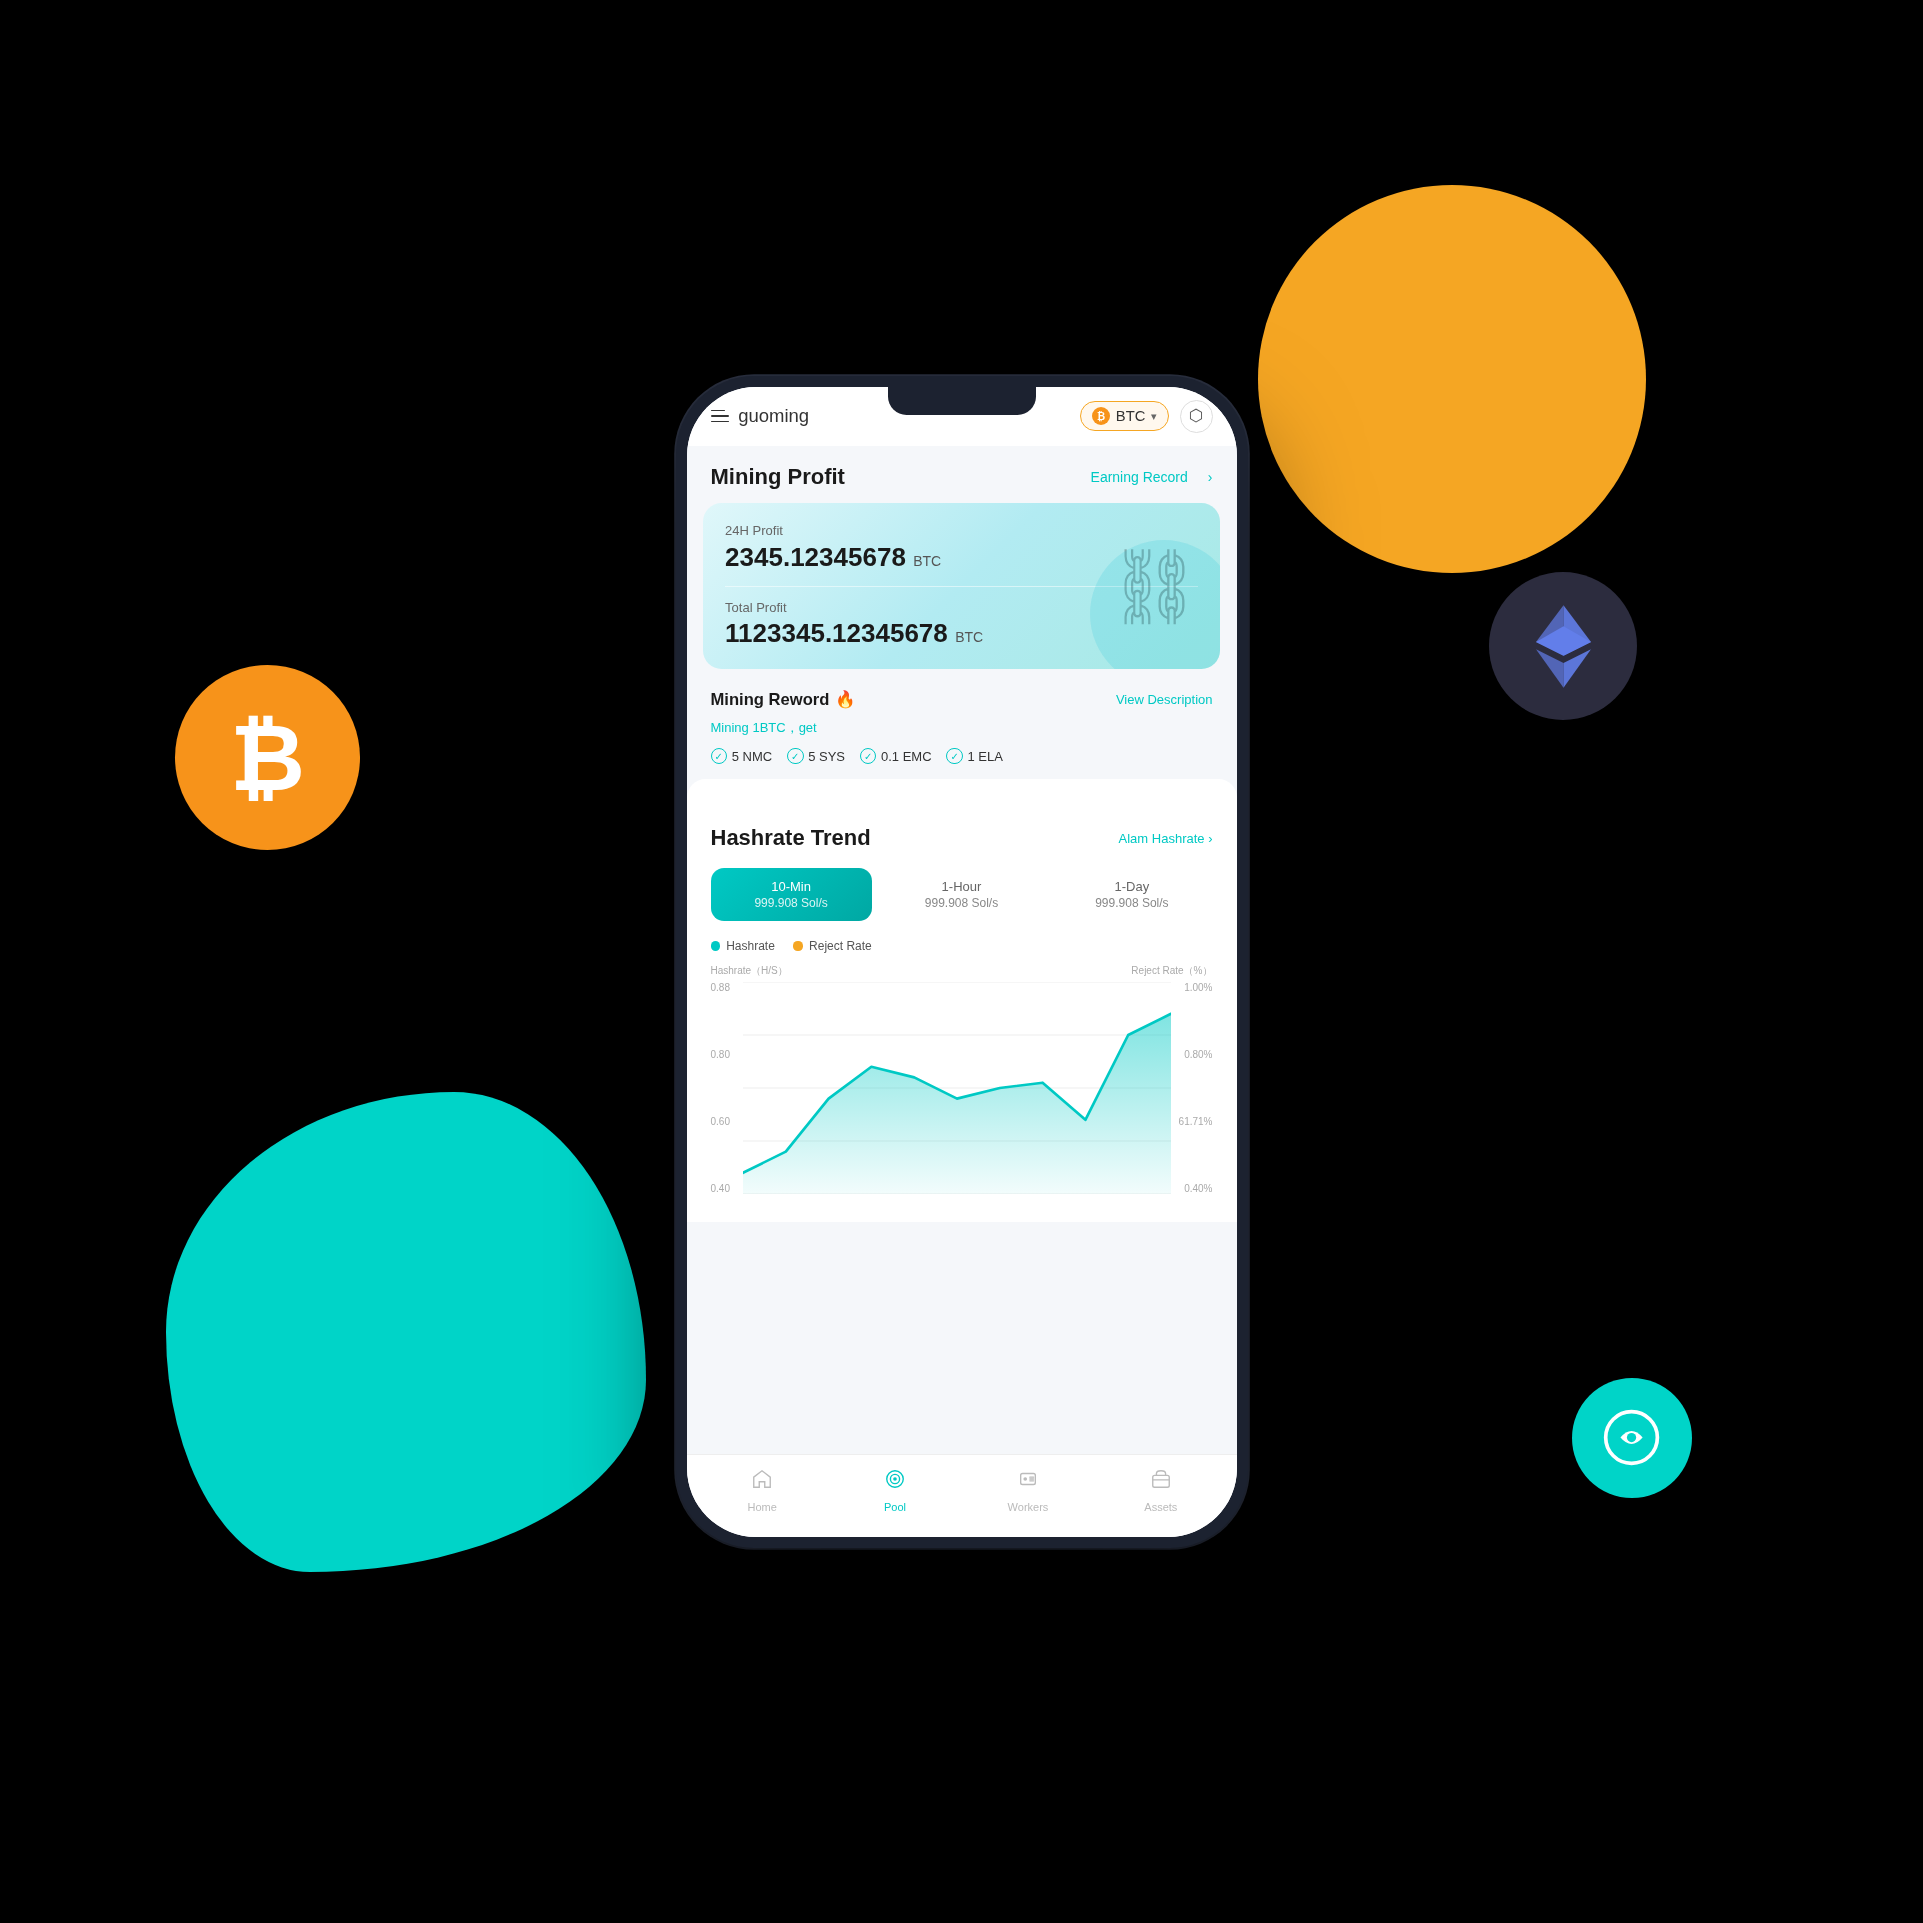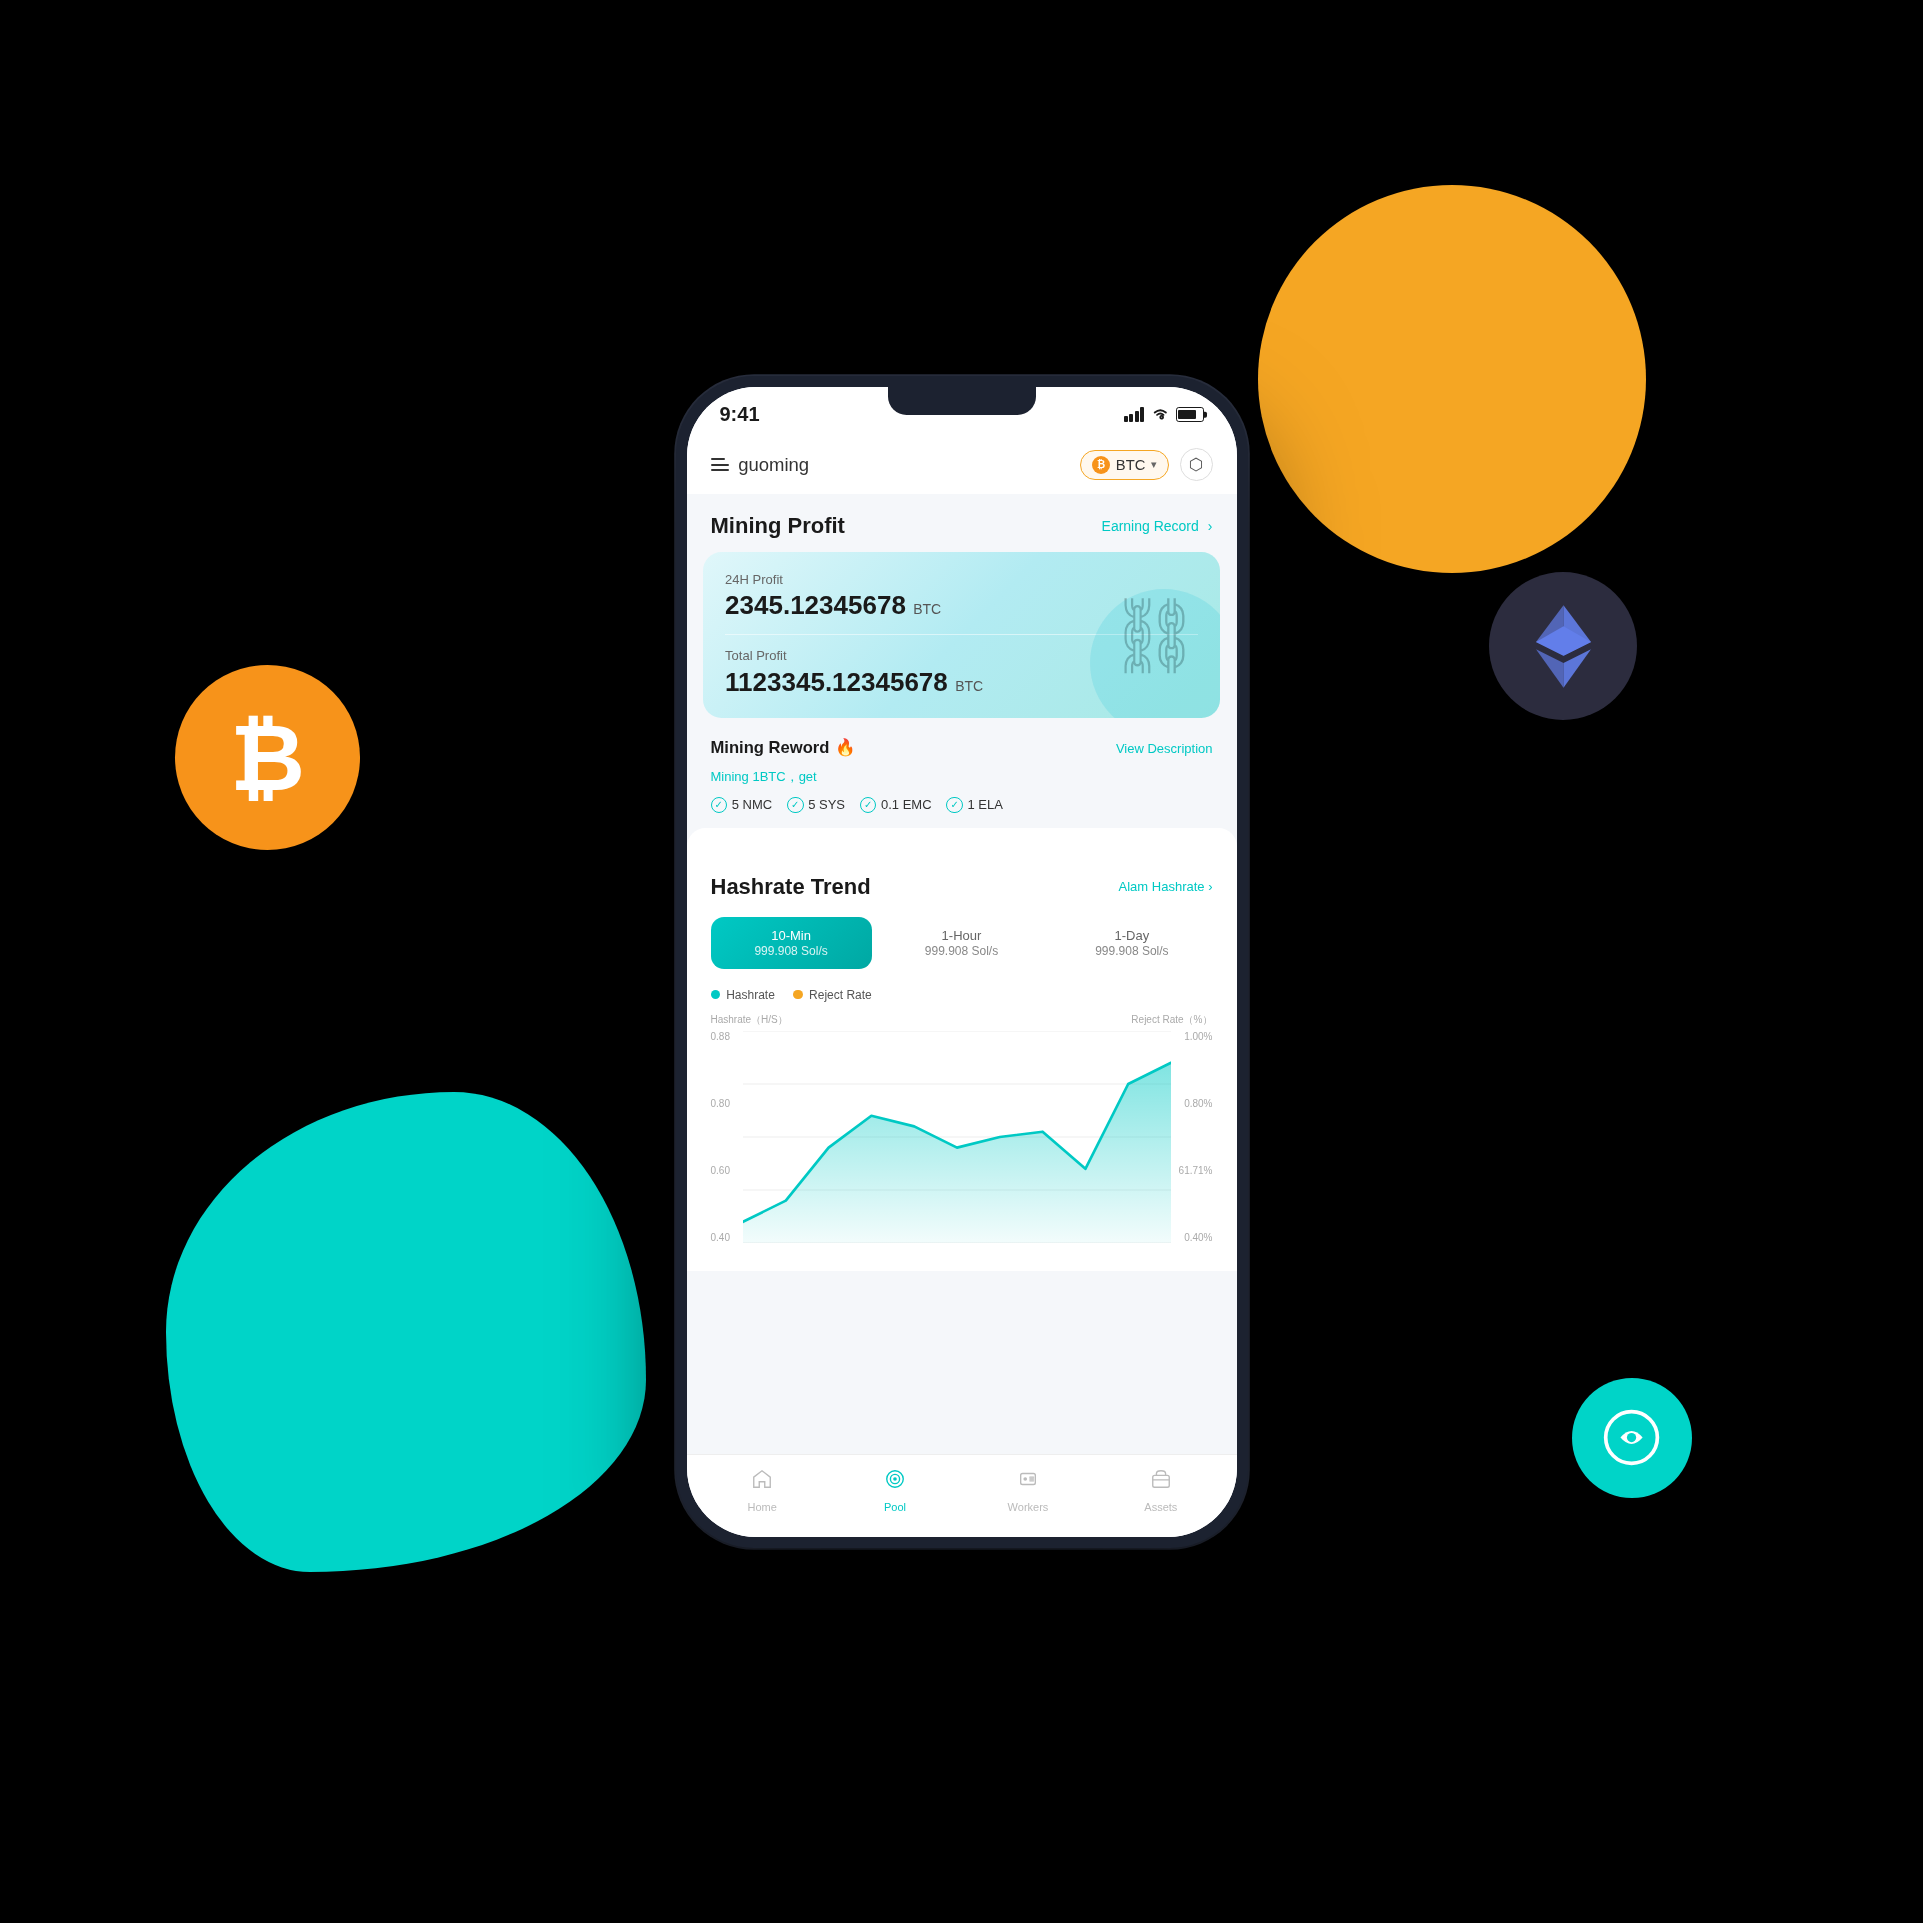--- a/index.html
+++ b/index.html
@@ -280,21 +280,21 @@
     .section-title {
       font-size: 22px;
       font-weight: 700;
       color: #1a1a1a;
     }
     .section-link {
       font-size: 14px;
       color: #00C9C4;
       display: flex;
       align-items: center;
-      gap: 9px;
+      gap: 20px;
     }
 
     
     .profit-card {
       margin: 0 16.6px 14.8px;
       background: linear-gradient(135deg, #E0F7FA, #B2EBF2, #A7E9E4);
       border-radius: 18.5px;
       padding: 20px 22px;
       position: relative;
       overflow: hidden;
@@ -575,41 +575,20 @@
     <path d="M20,32 Q32,18 44,32 Q32,46 20,32Z" fill="white"></path>
     <circle cx="32" cy="32" r="5" fill="#00D4C8"></circle>
   </svg>
 </div>
 
 <div class="phone-wrapper">
   <div class="phone-outer">
     <div class="notch"></div>
     <div class="phone-inner">
 
-      <div class="status-bar">
-        <span class="status-time">9:41</span>
-        <div class="status-icons">
-          <div class="signal-bars">
-            <div class="signal-bar" style="height:5.5px"></div>
-            <div class="signal-bar" style="height:8.3px"></div>
-            <div class="signal-bar" style="height:11px"></div>
-            <div class="signal-bar" style="height:14.8px"></div>
-          </div>
-          <span class="wifi-icon">
-            <svg width="16.6" height="13" viewBox="0 0 18 14">
-              <path d="M9,11 a1.5,1.5 0 1,1 0,0.01" stroke="#1a1a1a" stroke-width="2" fill="none"></path>
-              <path d="M5.5,8.5 Q9,5.5 12.5,8.5" stroke="#1a1a1a" stroke-width="2" fill="none" stroke-linecap="round"></path>
-              <path d="M3,6 Q9,1 15,6" stroke="#1a1a1a" stroke-width="2" fill="none" stroke-linecap="round"></path>
-            </svg>
-          </span>
-          <div class="battery-icon">
-            <div class="battery-fill"></div>
-          </div>
-        </div>
-      </div>
 
       <div class="app-header">
         <div class="header-left">
           <div class="menu-icon">
             <div class="menu-line"></div>
             <div class="menu-line" style="width:18.5px"></div>
             <div class="menu-line"></div>
           </div>
           <span class="header-title">guoming</span>
         </div>

